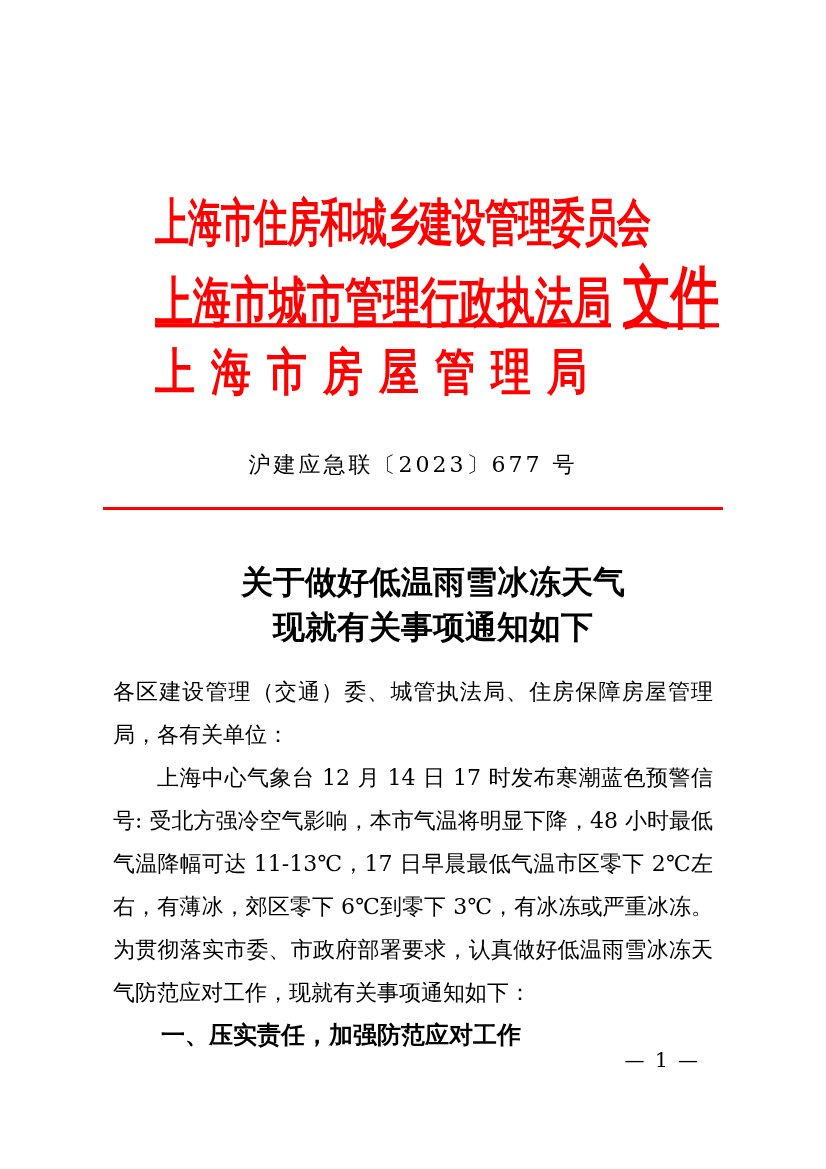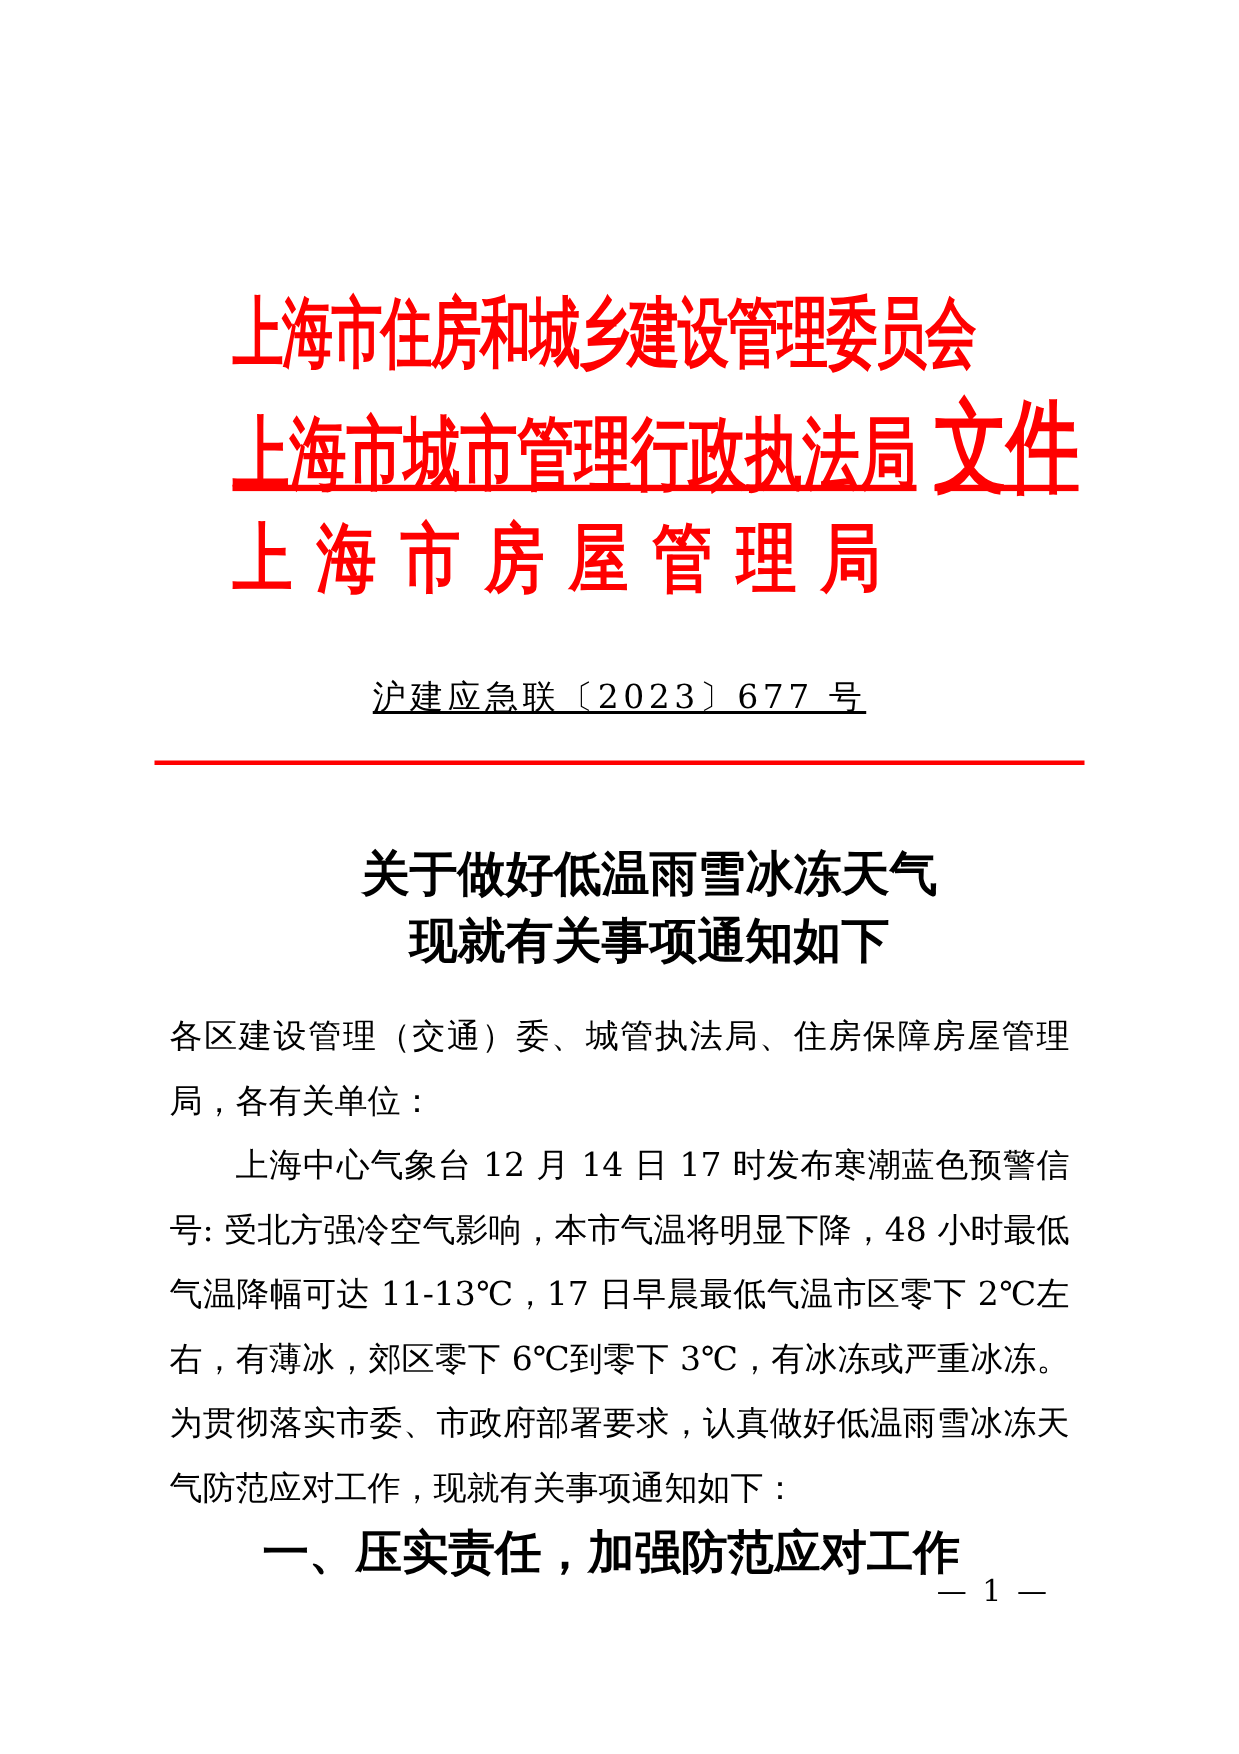--- a/index.html
+++ b/index.html
@@ -35,21 +35,20 @@
 
   
   .doc-number {
     position: absolute;
     top: 446px;
     left: 0;
     width: 100%;
     text-align: center;
     font-size: 22px;
     letter-spacing: 3px;
-    text-decoration: underline;
   }
 
   
   .red-rule {
     position: absolute;
     top: 503px;
     left: 103px;
     width: 620px;
     height: 3px;
     background: var(--red, #ff0000);
@@ -76,21 +75,21 @@
     width: 600px;
     font-size: 22px;
     line-height: 43px;
     text-align: justify;
   }
   .body-block p { margin: 0; }
   .indent { text-indent: 2em; }
   .section-heading {
     font-family: "DejaVu Sans", "Liberation Sans", sans-serif;
     font-weight: bold;
-    font-size: 31px;
+    font-size: 24px;
   }
 
   
   .page-number {
     position: absolute;
     top: 1044px;
     left: 0;
     width: 700px;
     text-align: right;
     font-size: 20px;

